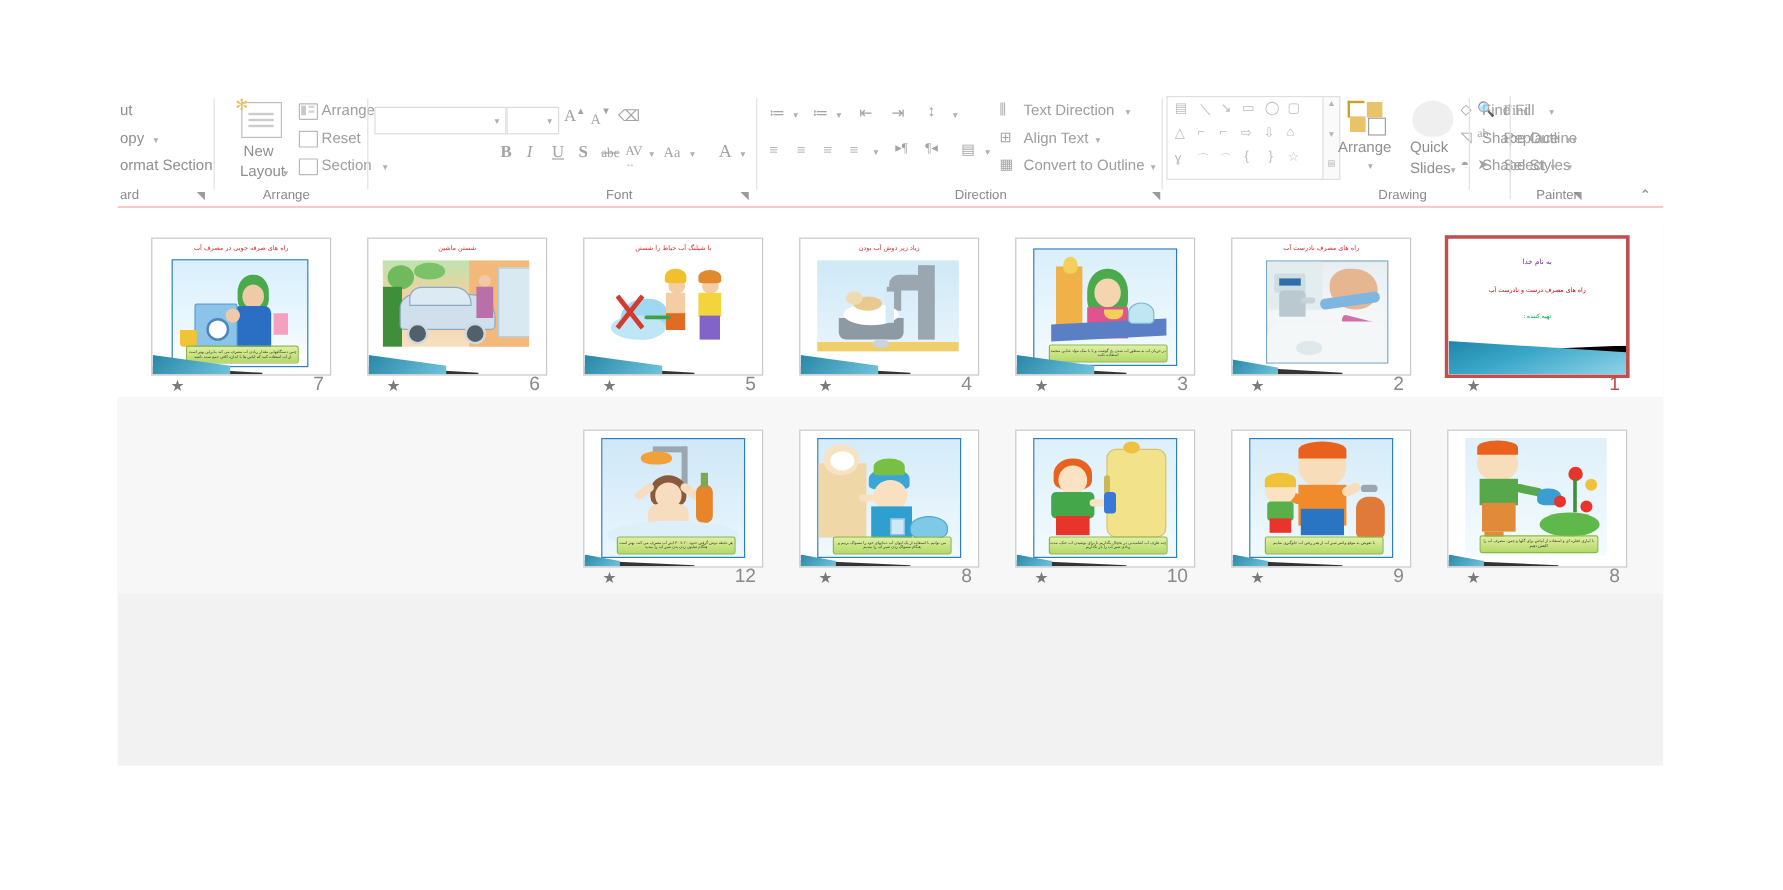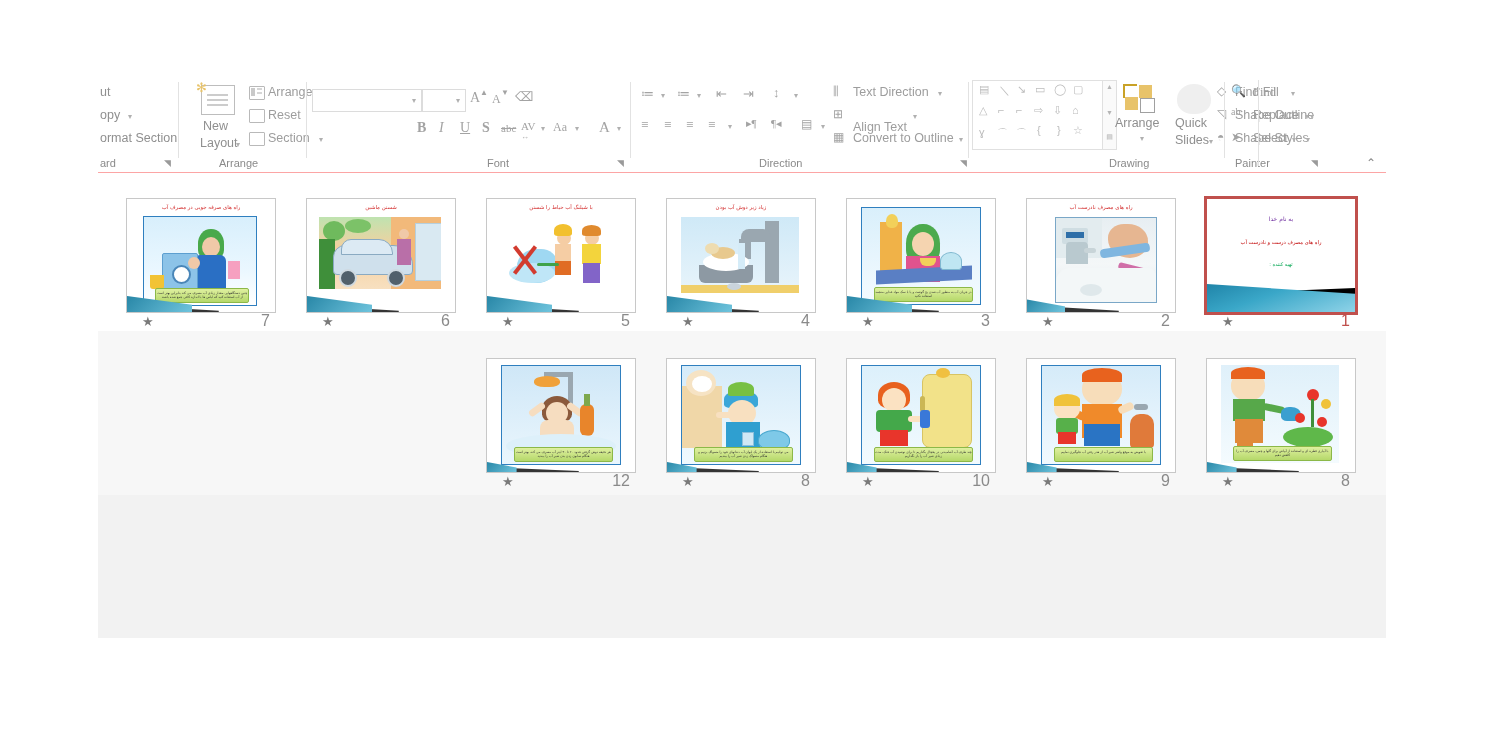--- a/index.html
+++ b/index.html
@@ -25,21 +25,21 @@
     border-bottom: 1px solid #fca5a5;
     overflow: hidden;
   }
   .rgroup {
     position: absolute;
     top: 0; height: 95px;
   }
   .rgroup-label {
     position: absolute;
     bottom: 2px; left: 0; right: 0;
-    text-align: left;
+    text-align: right;
     font-size: 11px;
     color: #8a8a8a;
     font-family: "Liberation Sans", sans-serif;
   }
   .rgroup-sep {
     position: absolute;
     top: 6px; height: 76px;
     width: 1px;
     background: #e2e2e2;
   }
@@ -358,21 +358,21 @@
       <div class="fg-btn" style="left:115px; top:41px; font-size:11px;">▸¶</div>
       <div class="fg-btn" style="left:140px; top:41px; font-size:11px;">¶◂</div>
       <div class="fg-btn" style="left:170px; top:41px; font-size:12px;">▤</div>
       <span class="caret" style="position:absolute;left:190px;top:46px;">▾</span>
 
       <div class="fg-btn" style="left:202px; top:8px; font-size:12px;">⫼</div>
       <div class="ritem" style="left:222px; top:9px;">Text Direction</div>
       <span class="caret" style="position:absolute;left:307px;top:13px;">▾</span>
 
       <div class="fg-btn" style="left:202px; top:31px; font-size:12px;">⊞</div>
-      <div class="ritem" style="left:222px; top:32px;margin-top:12px;">Align Text</div>
+      <div class="ritem" style="left:222px; top:32px;">Align Text</div>
       <span class="caret" style="position:absolute;left:282px;top:36px;">▾</span>
 
       <div class="fg-btn" style="left:202px; top:54px; font-size:12px;">▦</div>
       <div class="ritem" style="left:222px; top:55px;">Convert to Outline</div>
       <span class="caret" style="position:absolute;left:328px;top:59px;">▾</span>
 
       <div class="rgroup-label" style="left:128px;width:80px;">Direction</div>
       <div class="dlg-launch" style="left:329px;">◥</div>
     </div>
     <div class="rgroup-sep" style="left:870px;"></div>

